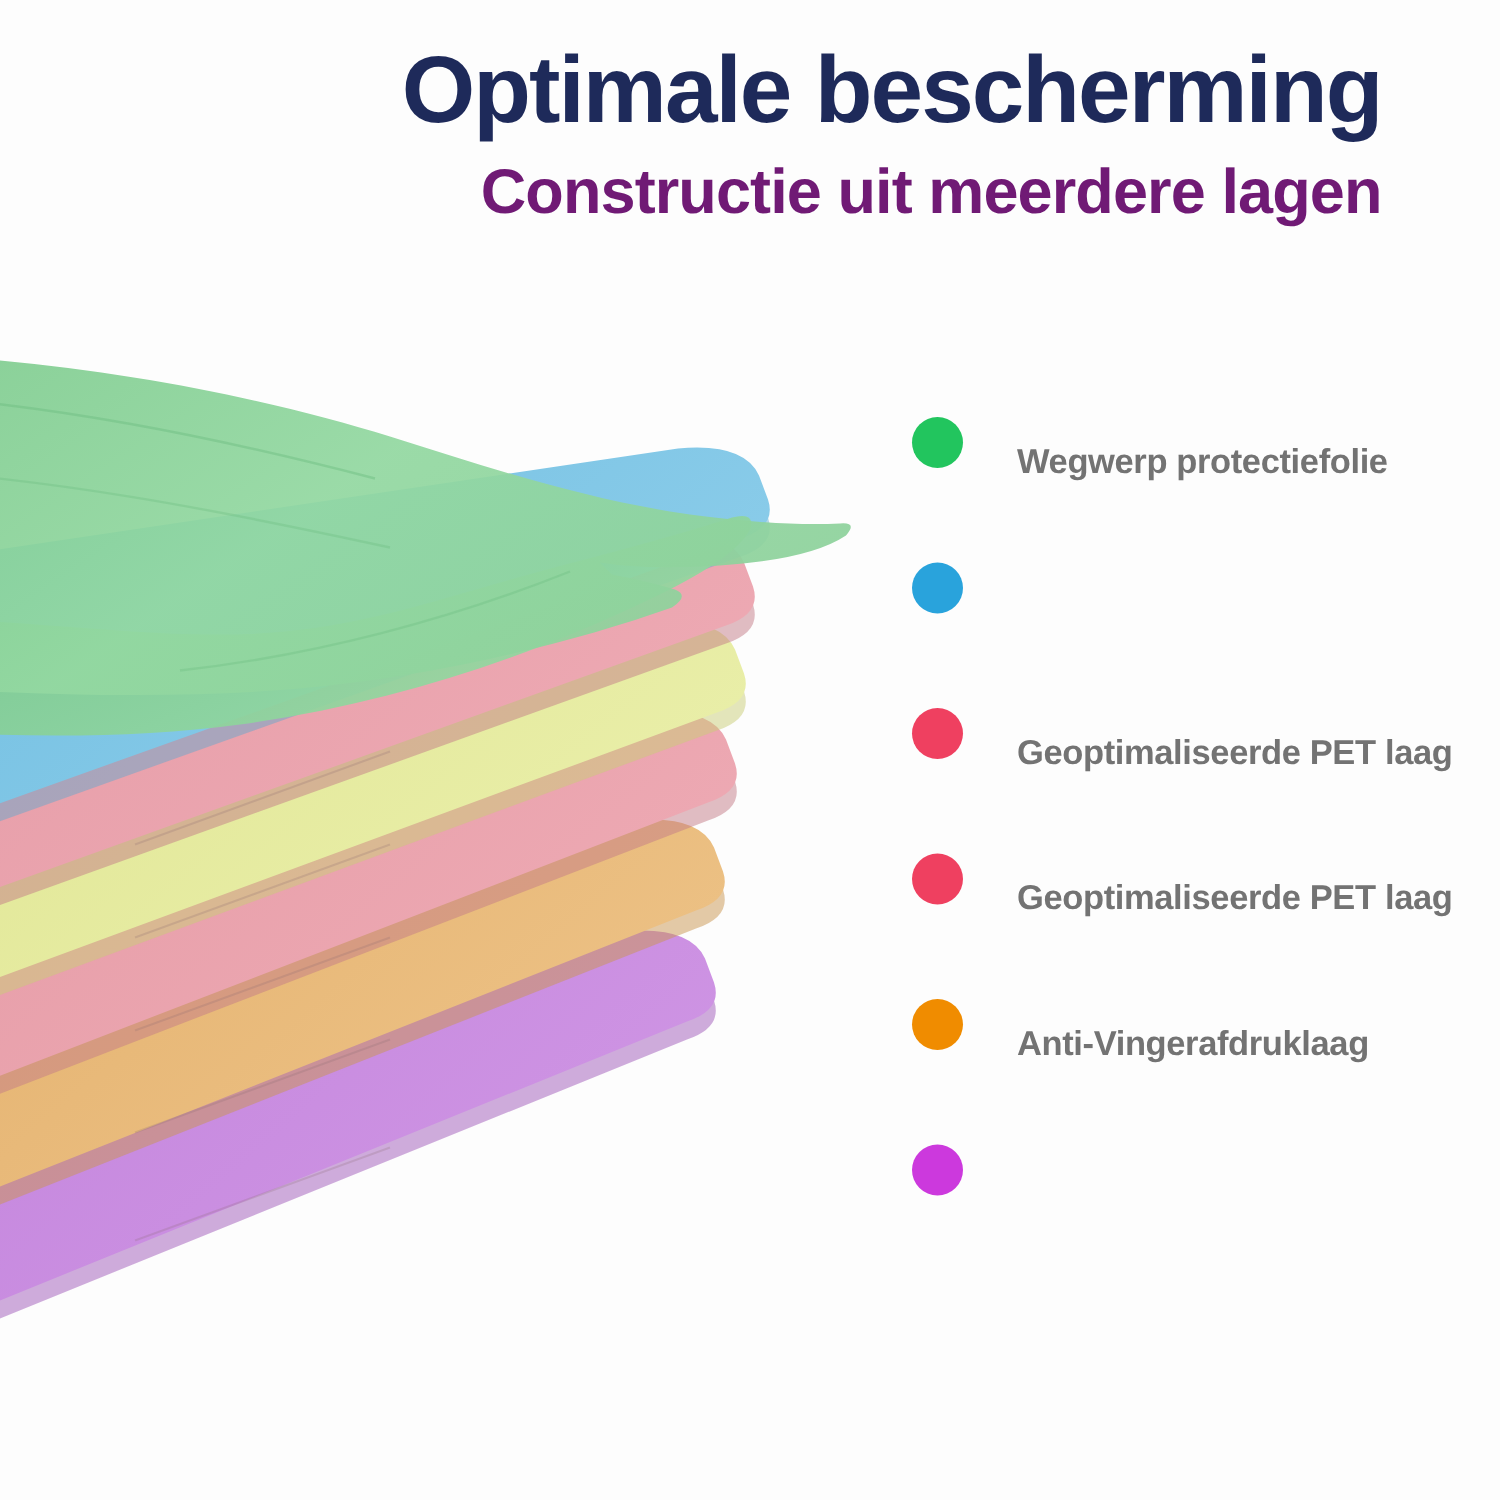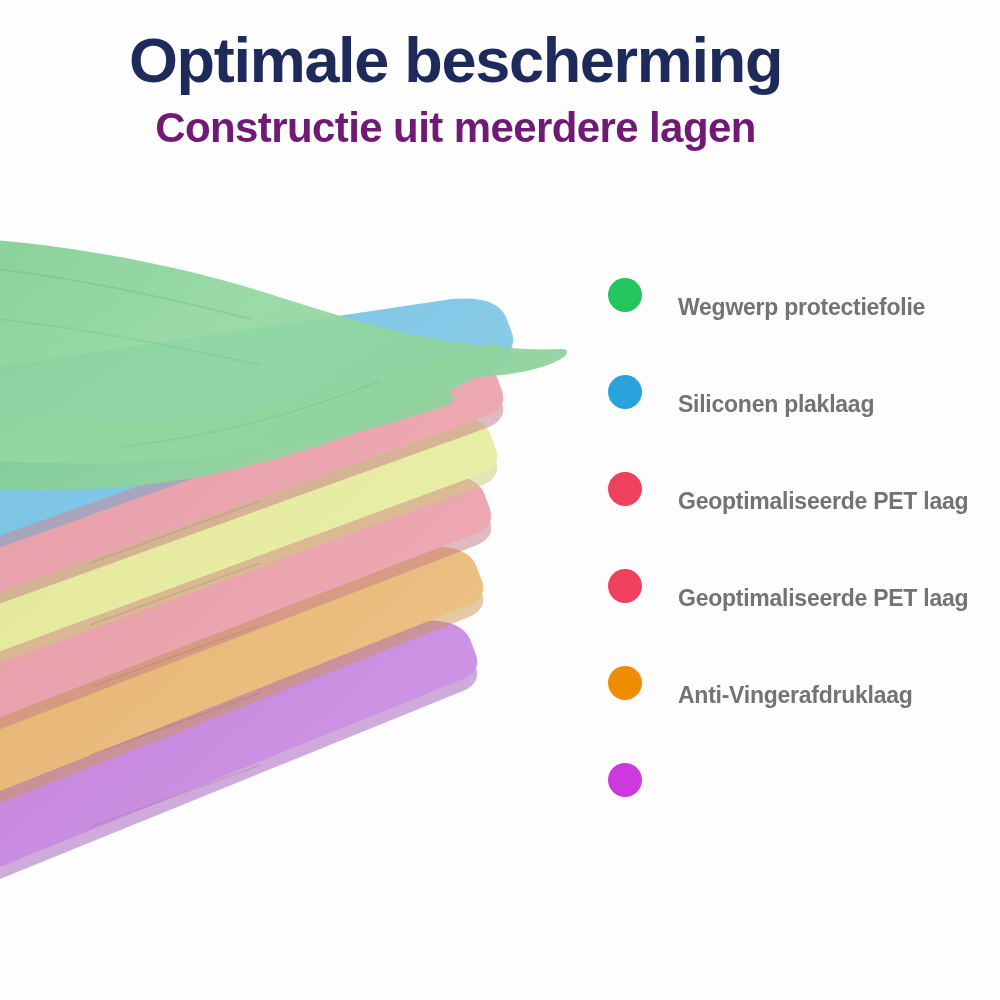--- a/index.html
+++ b/index.html
@@ -20,23 +20,23 @@
     position: absolute;
     inset: 0;
     width: 1000px;
     height: 1000px;
   }
 
   
   .header {
     position: absolute;
     top: 0;
-    left: 3px;
+    left: 16px;
     width: 905px;
-    text-align: center;
+    text-align: right;
     padding-top: 28px;
     box-sizing: border-box;
   }
   .title {
     font-size: 63px;
     font-weight: 700;
     color: #1e2a5a;
     letter-spacing: -1.3px;
     line-height: 1.04;
     margin: 0;
@@ -207,21 +207,20 @@
 
   <div class="legend">
 
     <div class="legend-item">
       <span class="legend-dot" style="background: rgb(34, 197, 94);"></span>
       <span class="legend-label">Wegwerp protectiefolie</span>
     </div>
 
     <div class="legend-item">
       <span class="legend-dot" style="background: rgb(41, 163, 220);"></span>
-      <span class="legend-label">Siliconen plaklaag</span>
     </div>
 
     <div class="legend-item">
       <span class="legend-dot" style="background: rgb(239, 64, 96);"></span>
       <span class="legend-label">Geoptimaliseerde PET laag</span>
     </div>
 
 
     <div class="legend-item">
       <span class="legend-dot" style="background: rgb(239, 64, 96);"></span>

